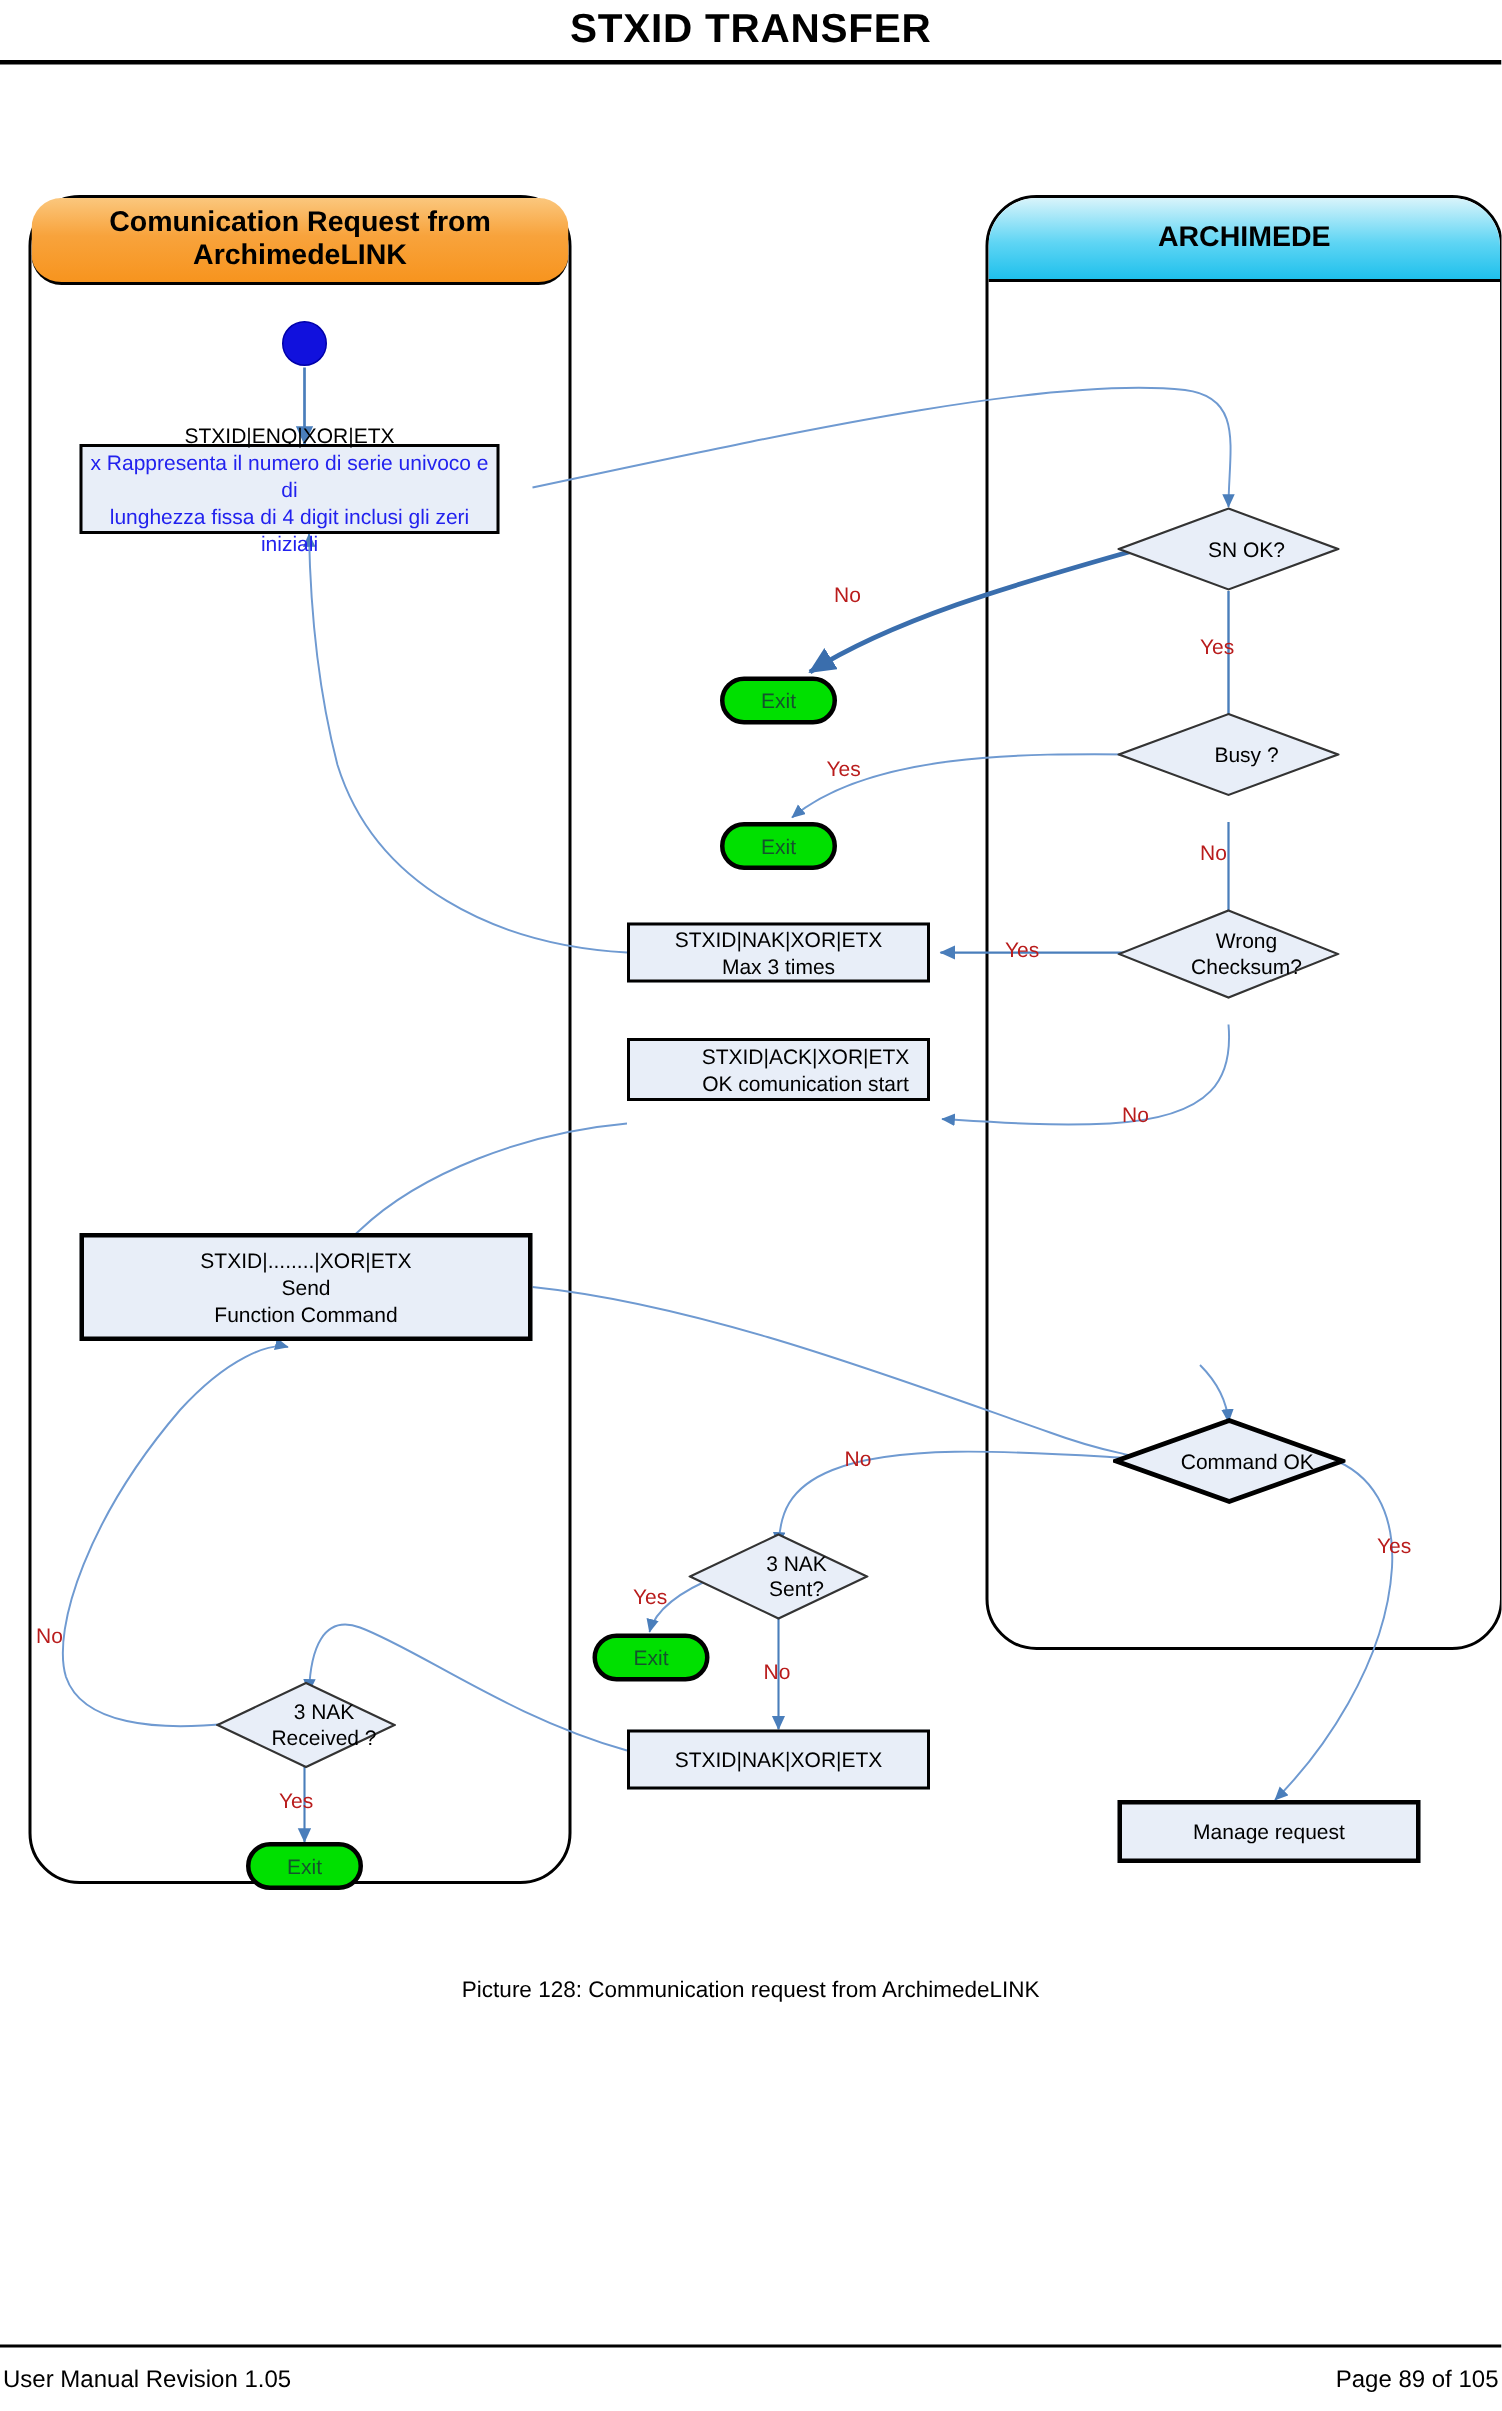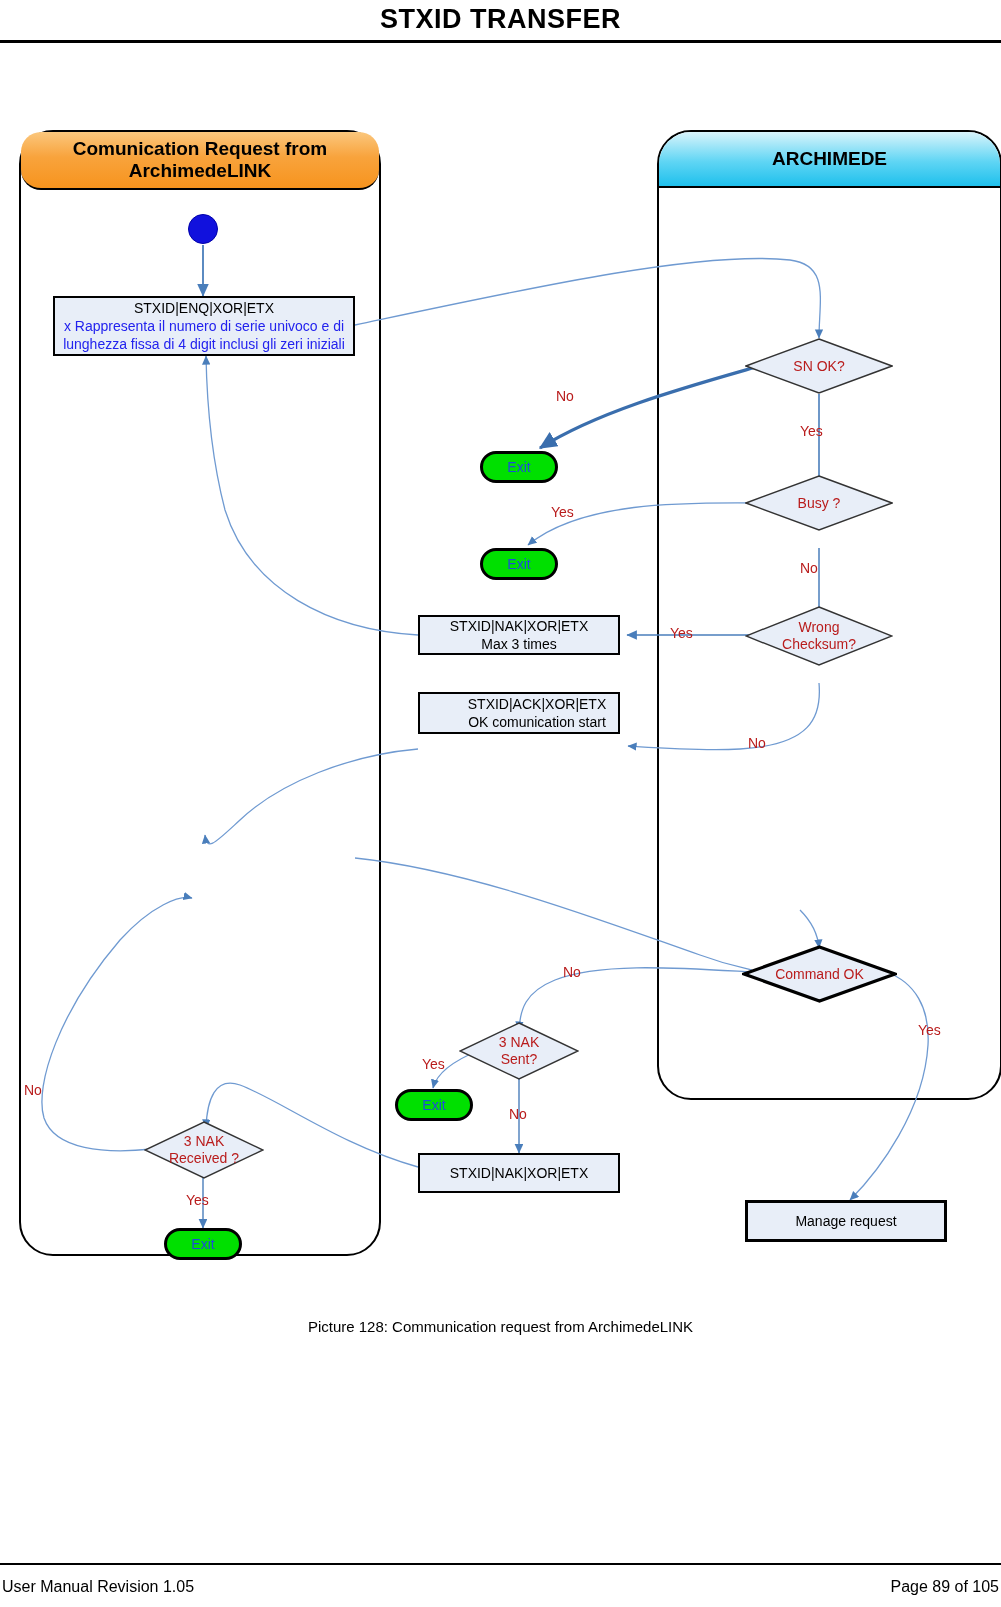--- a/index.html
+++ b/index.html
@@ -49,30 +49,30 @@
   .proc{
     background:#e8eef8;border:2px solid #000;
     display:flex;align-items:center;justify-content:center;
     text-align:center;font-size:14px;line-height:18px;color:#000;
   }
   .proc .ital{color:#2222ee;}
 
   .dec-wrap{position:absolute;}
   .dec-wrap svg{position:absolute;left:0;top:0;}
   .dec-label{
-    position:absolute;left:0;top:0;width:100%;height:100%;
-    display:flex;align-items:center;justify-content:center;
-    text-align:center;font-size:14px;line-height:17px;color:#b91c1c;
+    position:absolute;left:12px;top:0;width:100%;height:100%;
+    display:flex;align-items:center;justify-content:center;
+    text-align:center;font-size:14px;line-height:17px;color:#000000;
     pointer-events:none;
   }
 
   .terminator{
     background:#00e000;border:3px solid #000;border-radius:20px;
     display:flex;align-items:center;justify-content:center;
-    font-size:14px;color:#1d4ed8;
+    font-size:14px;color:#14532d;
   }
   .start-dot{
     background:#1111dd;border:1px solid #0000aa;border-radius:50%;
   }
 
   .edge-label{
     position:absolute;font-size:14px;color:#b91c1c;white-space:nowrap;
   }
 
   
@@ -153,21 +153,21 @@
       <path d="M418,1057 C340,1035 280,990 240,975 C215,966 207,990 206,1018" stroke="#6f9ad1" stroke-width="1.3" marker-end="url(#ah)"></path>
 
       <path d="M152,1039 C105,1044 55,1040 44,1008 C34,975 60,900 120,830 C152,795 180,785 192,788" stroke="#6f9ad1" stroke-width="1.3" marker-end="url(#ah)"></path>
 
       <path d="M203,1065 L203,1118" stroke="#4a7ebb" stroke-width="1.4" marker-end="url(#ah)"></path>
     </g>
   </svg>
 
   <div class="node start-dot" style="left:188px;top:104px;width:30px;height:30px;"></div>
 
-  <div class="node proc" style="left:53px;top:186px;width:302px;height:60px;flex-direction:column;">
+  <div class="node proc" style="left:53px;top:186px;width:280px;height:60px;flex-direction:column;">
     <div>STXID|ENQ|XOR|ETX</div>
     <div class="ital">x Rappresenta il numero di serie univoco e di</div>
     <div class="ital">lunghezza fissa di 4 digit inclusi gli zeri iniziali</div>
   </div>
 
   <div class="dec-wrap" style="left:745px;top:228px;width:148px;height:56px;">
     <svg width="148" height="56" viewBox="0 0 148 56" xmlns="http://www.w3.org/2000/svg">
       <polygon points="74,1 147,28 74,55 1,28" fill="#e8eef8" stroke="#333" stroke-width="1.4"></polygon>
     </svg>
     <div class="dec-label">SN OK?</div>
@@ -203,20 +203,25 @@
   <div class="node proc" style="left:418px;top:505px;width:202px;height:40px;flex-direction:column;">
     <div>STXID|NAK|XOR|ETX</div>
     <div>Max 3 times</div>
   </div>
 
   <div class="node proc" style="left:418px;top:582px;width:202px;height:42px;flex-direction:column;padding-left:36px;">
     <div>STXID|ACK|XOR|ETX</div>
     <div>OK comunication start</div>
   </div>
 
+  <div class="node proc" style="left:53px;top:712px;width:302px;height:72px;flex-direction:column;border-width:3px;">
+    <div>STXID|........|XOR|ETX</div>
+    <div>Send</div>
+    <div>Function Command</div>
+  </div>
 
   <div class="dec-wrap" style="left:742px;top:835px;width:155px;height:58px;">
     <svg width="155" height="58" viewBox="0 0 155 58" xmlns="http://www.w3.org/2000/svg">
       <polygon points="77.5,2 153,29 77.5,56 2,29" fill="#e8eef8" stroke="#000" stroke-width="3.2"></polygon>
     </svg>
     <div class="dec-label">Command OK</div>
   </div>
   <div class="edge-label" style="left:563px;top:854px;">No</div>
   <div class="edge-label" style="left:918px;top:912px;">Yes</div>
 

